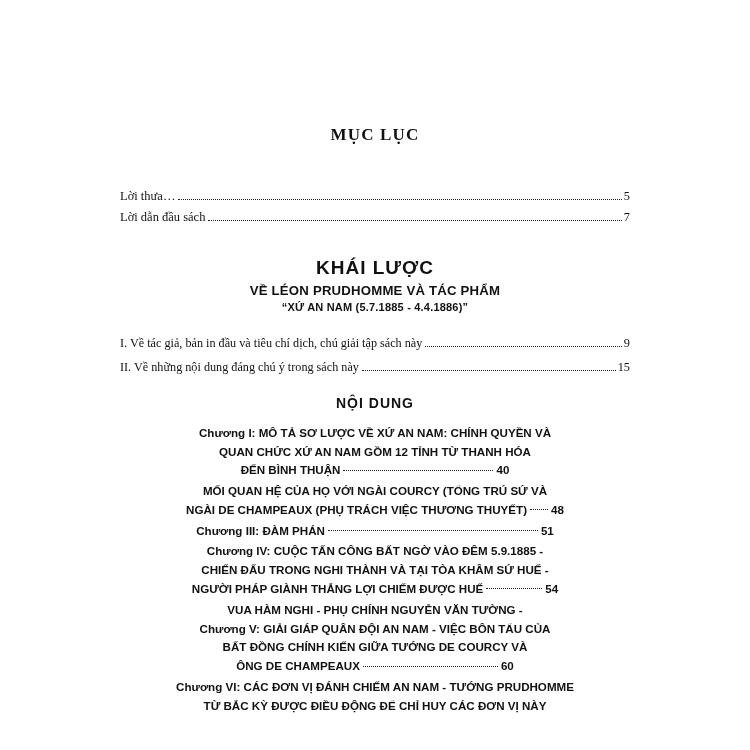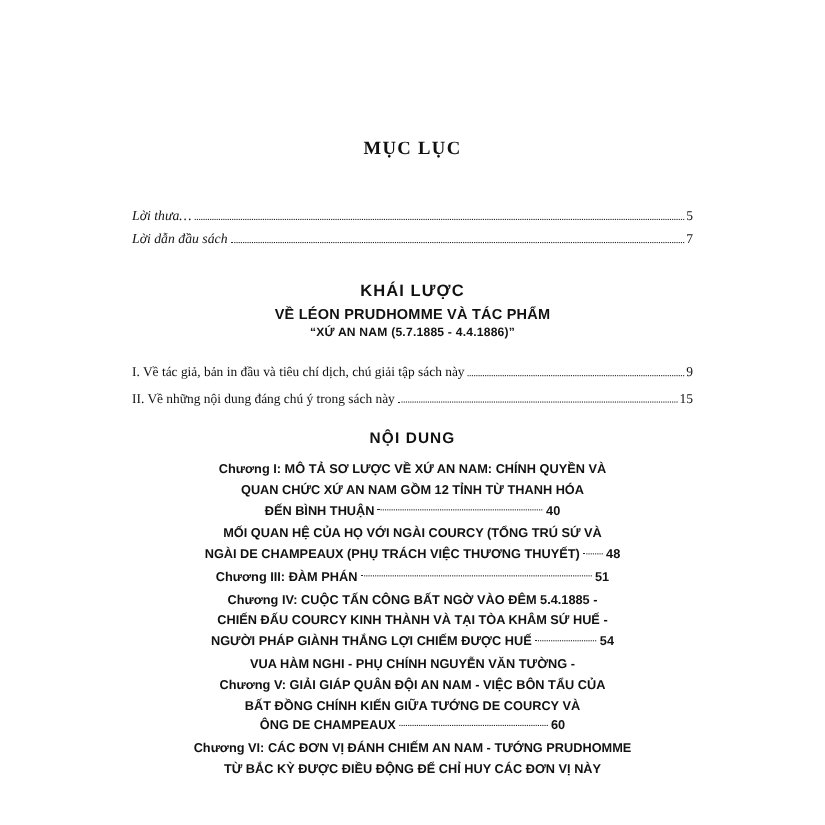--- a/index.html
+++ b/index.html
@@ -48,35 +48,34 @@
     flex: 1 1 auto;
     border-bottom: 1px dotted #222;
     margin: 0 2px 3px 3px;
     height: 0;
   }
   .entry .pg {
     white-space: nowrap;
     font-size: 12.3px;
   }
   .front-list .entry .label {
-    font-style: italic;
     font-size: 12.5px;
   }
   .section-head {
     text-align: center;
     font-family: "Liberation Sans", sans-serif;
     font-weight: bold;
     font-size: 13.5px;
     line-height: 1.45;
     letter-spacing: 0.4px;
   }
   .khailuoc {
     margin-top: 26px;
   }
-  .khailuoc .l1 { font-size: 15px; letter-spacing: 1px; }
+  .khailuoc .l1 { font-size: 19px; letter-spacing: 1px; }
   .khailuoc .l2 { font-size: 13.2px; letter-spacing: 0.2px; }
   .khailuoc .l3 { font-size: 11px; letter-spacing: 0.2px; }
   .roman-list {
     margin-top: 18px;
   }
   .roman-list .entry {
     font-size: 12.2px;
     margin-bottom: 5px;
   }
   .roman-list .label {
@@ -168,22 +167,22 @@
     <div class="chapter">
       <span class="ln">MỐI QUAN HỆ CỦA HỌ VỚI NGÀI COURCY (TỔNG TRÚ SỨ VÀ</span>
       <span class="ln last"><span>NGÀI DE CHAMPEAUX (PHỤ TRÁCH VIỆC THƯƠNG THUYẾT)</span><span class="dotline" style="width:18px"></span><span class="pgnum">48</span></span>
     </div>
 
     <div class="chapter">
       <span class="ln last"><span>Chương III: ĐÀM PHÁN</span><span class="dotline" style="width:210px"></span><span class="pgnum">51</span></span>
     </div>
 
     <div class="chapter">
-      <span class="ln">Chương IV: CUỘC TẤN CÔNG BẤT NGỜ VÀO ĐÊM 5.4.1885 -</span>
-      <span class="ln">CHIẾN ĐẤU COURCY KINH THÀNH VÀ TẠI TÒA KHÂM SỨ HUẾ -</span>
+      <span class="ln">Chương IV: CUỘC TẤN CÔNG BẤT NGỜ VÀO ĐÊM 5.9.1885 -</span>
+      <span class="ln">CHIẾN ĐẤU TRONG NGHI THÀNH VÀ TẠI TÒA KHÂM SỨ HUẾ -</span>
       <span class="ln last"><span>NGƯỜI PHÁP GIÀNH THẮNG LỢI CHIẾM ĐƯỢC HUẾ</span><span class="dotline" style="width:56px"></span><span class="pgnum">54</span></span>
     </div>
 
     <div class="chapter">
       <span class="ln">VUA HÀM NGHI - PHỤ CHÍNH NGUYỄN VĂN TƯỜNG -</span>
       <span class="ln">Chương V: GIẢI GIÁP QUÂN ĐỘI AN NAM - VIỆC BÔN TẨU CỦA</span>
       <span class="ln">BẤT ĐỒNG CHÍNH KIẾN GIỮA TƯỚNG DE COURCY VÀ</span>
       <span class="ln last"><span>ÔNG DE CHAMPEAUX</span><span class="dotline" style="width:135px"></span><span class="pgnum">60</span></span>
     </div>
 

